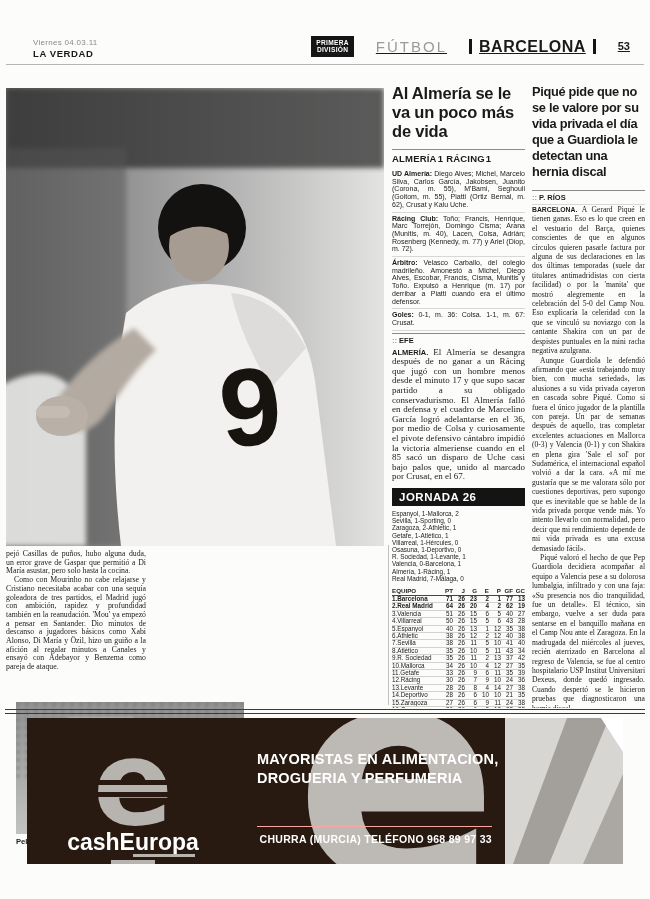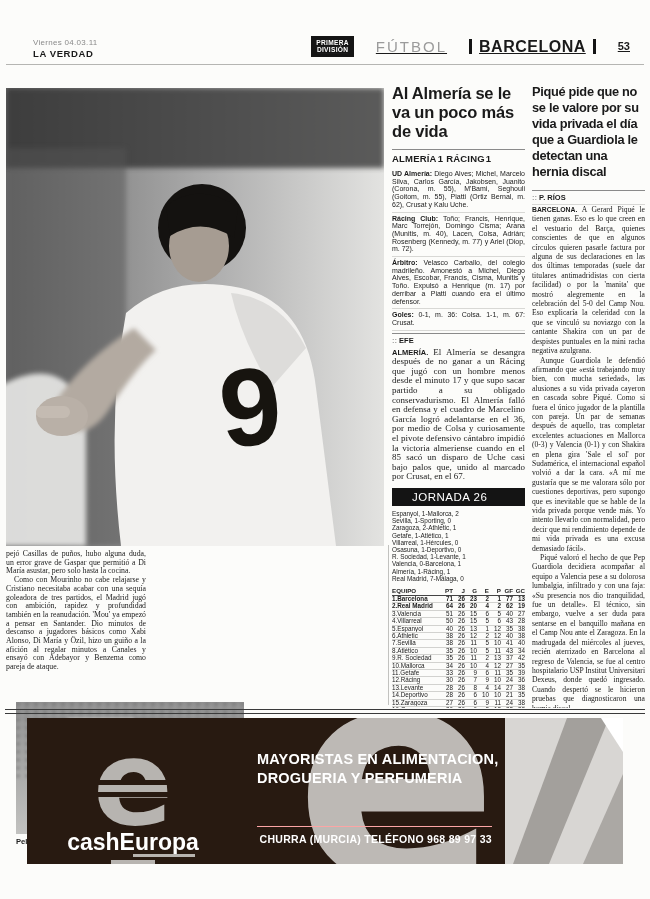--- a/index.html
+++ b/index.html
@@ -42,22 +42,22 @@
   .ficha p{margin:0;padding:2px 0 3px 0;border-bottom:1px solid #d8d8d5;
            font-size:7px;line-height:7.7px;text-align:justify;}
   .ficha p b{font-size:7px;}
   .byline{border-top:1px solid #8a8a8a;margin-top:2px;padding-top:2px;
           font-size:7.5px;font-weight:bold;}
   .byline .dots{color:#9a9a9a;}
   .alm-body{font-family:"Liberation Serif",serif;font-size:9px;line-height:9.6px;
             text-align:justify;margin:3px 0 6px 0;}
   .alm-body b{font-family:"Liberation Sans",sans-serif;font-size:7.5px;}
 
-  .jor-bar{background:#141414;color:#fff;font-weight:400;font-size:11.5px;
-           letter-spacing:.5px;padding:3px 20px;margin-bottom:4px;}
+  .jor-bar{background:#141414;color:#fff;font-weight:700;font-size:11.5px;
+           letter-spacing:.5px;padding:3px 7px;margin-bottom:4px;}
   .result-line{font-size:6.4px;line-height:7.2px;color:#222;}
   .st-head{display:flex;font-size:6.2px;font-weight:bold;border-bottom:1px solid #444;
            margin-top:5px;padding-bottom:1px;}
   .st-row{display:flex;font-size:6.3px;line-height:6.4px;border-bottom:1px solid #d2d2cf;
           padding-bottom:0;}
   .st-row .team,.st-head .team{flex:1;overflow:hidden;white-space:nowrap;}
   .st-row .num,.st-head .num{width:12px;text-align:right;}
   .st-row:nth-child(-n+2){font-weight:bold;}
 
   

